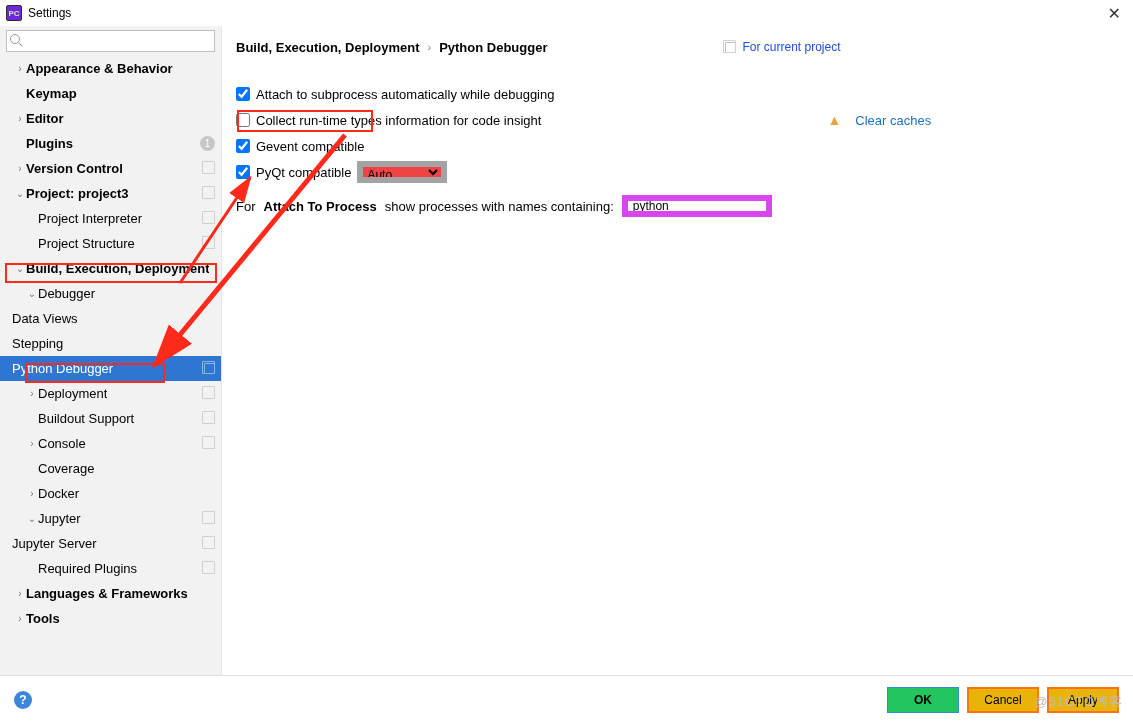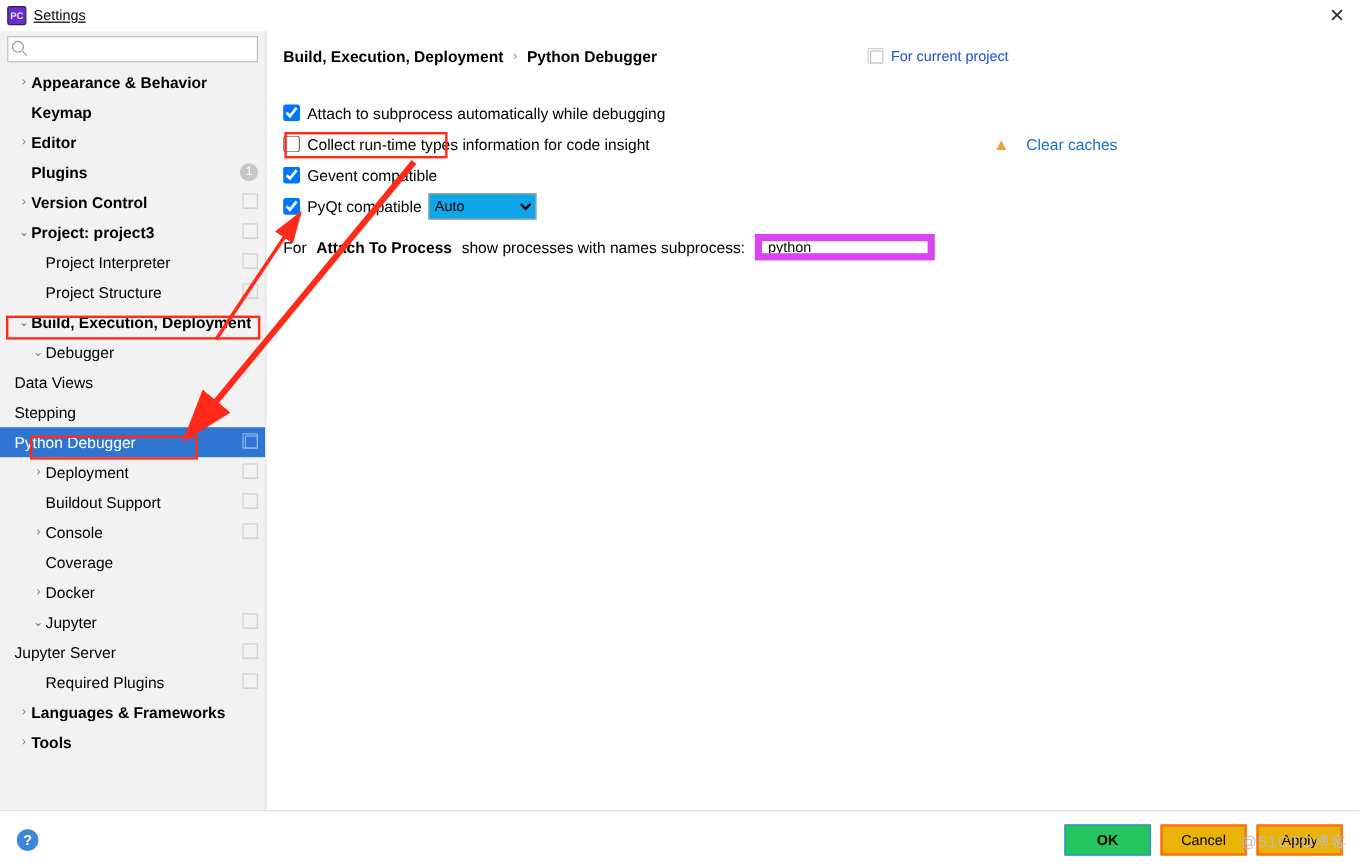--- a/index.html
+++ b/index.html
@@ -1,21 +1,21 @@
 <!DOCTYPE html>
 <html><head>
 <meta charset="utf-8">
 <style>
   * { box-sizing: border-box; font-family: "Segoe UI", Arial, sans-serif; }
   body { margin:0; width:1133px; height:723px; background:#fff; color:#000; font-size:13px; position:relative; }
   
   .titlebar { height:26px; display:flex; align-items:center; padding:0 6px; }
   .app-ico { width:16px; height:16px; background:#6d28d9; border:1px solid #2a2c2e; border-radius:2px; margin-right:6px; display:flex; align-items:center; justify-content:center; }
   .app-ico span{ font-size:8px; color:#cfe8c3; font-weight:bold; }
-  .titlebar-title { font-size:12px;text-decoration:underline; }
+  .titlebar-title { font-size:12px; }
   .close-x { margin-left:auto; font-size:16px; color:#333; padding:0 6px; cursor:default; }
   
   .body { display:flex; height:calc(723px - 26px - 48px); }
   .sidebar { width:222px; background:#f2f2f2; border-right:1px solid #e5e5e5; display:flex; flex-direction:column; }
   .search-wrap{ padding:4px 6px; }
   .search { width:100%; height:22px; border:1px solid #bfbfbf; padding:0 4px 0 20px; background:#fff; font-size:12px; }
   .search-row{ position:relative; }
   .mag{ position:absolute; left:10px; top:8px; width:10px; height:10px; border:1.4px solid #9a9a9a; border-radius:50%; }
   .mag::after{ content:""; position:absolute; width:5px; height:1.4px; background:#9a9a9a; right:-4px; bottom:-2px; transform:rotate(45deg); }
   .tree{ overflow:auto; flex:1; }
@@ -34,21 +34,21 @@
   .main{ flex:1; padding:8px 14px 10px 14px; position:relative; }
   .crumbs{ display:flex; align-items:center; gap:8px; height:26px; }
   .crumb-sep{ color:#888; font-size:11px; }
   .crumb-bold{ font-weight:700; }
   .for-proj{ color:#1d4ed8; font-size:12px; margin-left:170px; display:flex; align-items:center; gap:6px;}
   .proj-ico{ width:11px; height:11px; border:1px solid #bdbdbd; border-radius:1px; position:relative;}
   .proj-ico::after{content:"";position:absolute;left:-3px;top:-3px;width:11px;height:11px;border:1px solid #d0d0d0;border-radius:1px;}
   .opts{ margin-top:21px; }
   .opt-row{ display:flex; align-items:center; height:26px; gap:6px; }
   input[type=checkbox]{ width:14px; height:14px; margin:0; }
-  select{ height:22px; width:90px; font-size:12px; border:1px solid #a3a3a3; background:#0ea5e9; }
+  select{ height:22px; width:90px; font-size:12px; border:6px solid #a3a3a3; background:#ef4444; }
   .warn{ color:#e8a33d; font-size:14px; margin-left:280px; }
   .link{ color:#1a6fc4; cursor:default; margin-left:8px; }
   .proc-row{ margin-top:10px; display:flex; align-items:center; gap:8px; }
   .proc-row b{ font-weight:700; }
   .proc-inp{ width:150px; height:22px; border:6px solid #d946ef; padding:0 5px; font-size:12px; }
   
   .footer{ position:absolute; left:0; right:0; bottom:0; height:48px; border-top:1px solid #e0e0e0; display:flex; align-items:center; padding:0 14px; }
   .help-ico{ width:18px; height:18px; border-radius:50%; background:#3b86d7; color:#fff; display:flex; align-items:center; justify-content:center; font-size:12px; font-weight:bold;}
   .btns{ margin-left:auto; display:flex; gap:8px; }
   .btn{ min-width:72px; height:26px; border:2px solid #f97316; background:#eab308; font-size:12px; padding:0 12px; }
@@ -217,21 +217,21 @@
       <div class="opt-row">
         <input type="checkbox" checked="" style="">
         <span>PyQt compatible</span>
         <select>
           <option>Auto</option>
         </select>
       </div>
       <div class="proc-row">
         <span>For</span>
         <b>Attach To Process</b>
-        <span>show processes with names subprocess:</span>
+        <span>show processes with names containing:</span>
         <input class="proc-inp" type="text" value="python" style="">
       </div>
     </div>
   </div>
 </div>
 
 <div class="footer">
   <div class="help-ico">?</div>
   <div class="btns">
     <button class="btn primary">OK</button>

